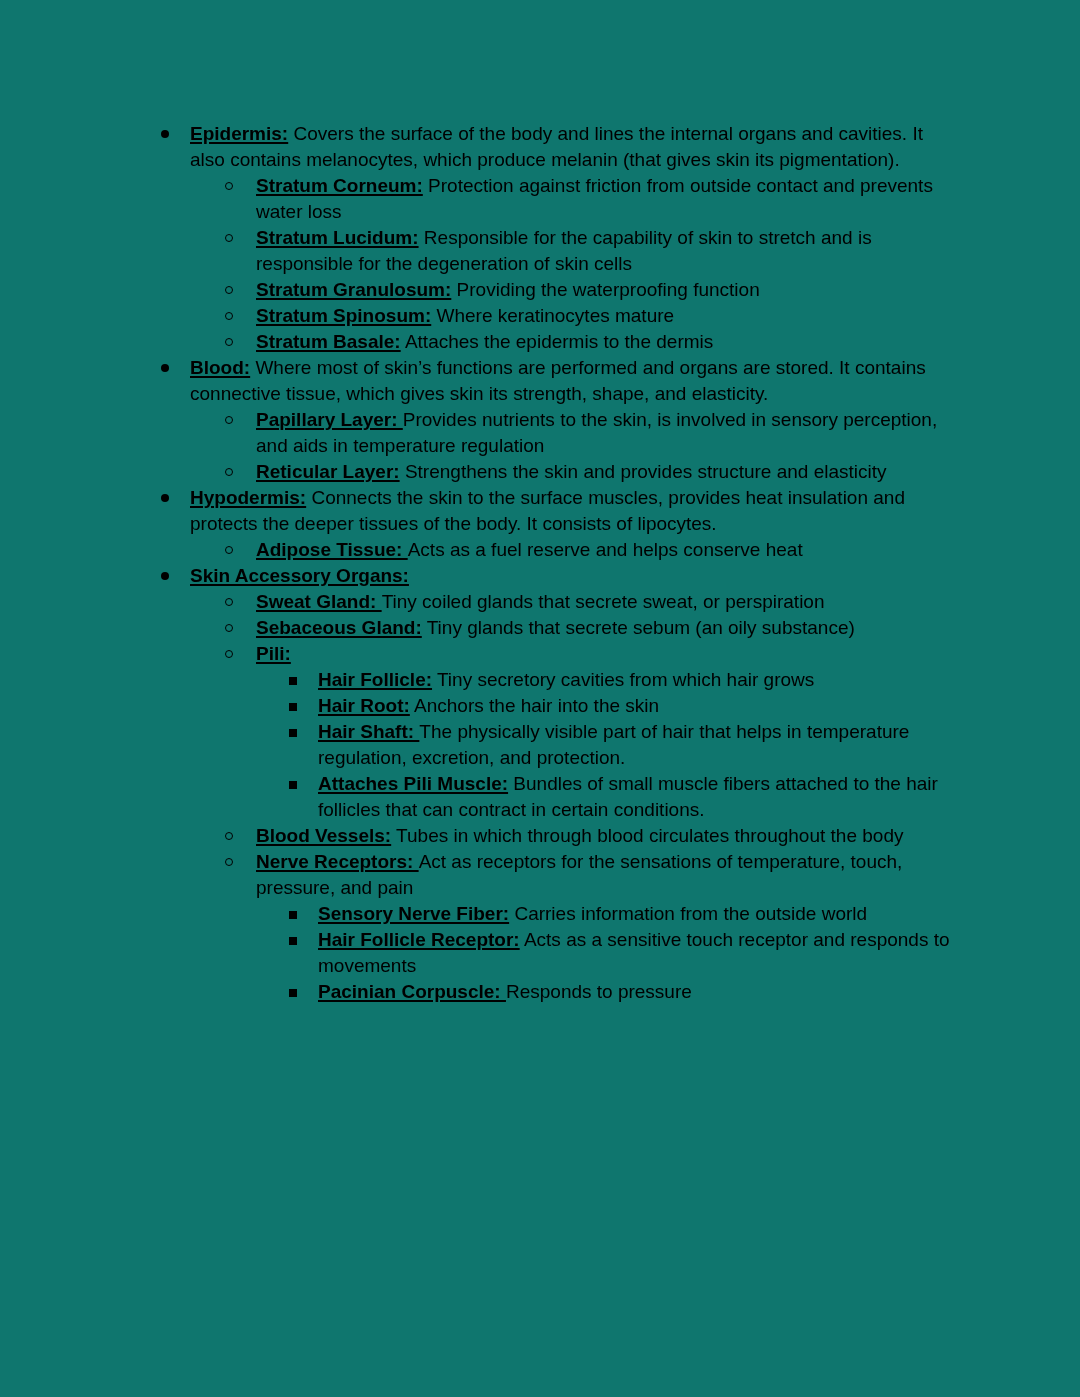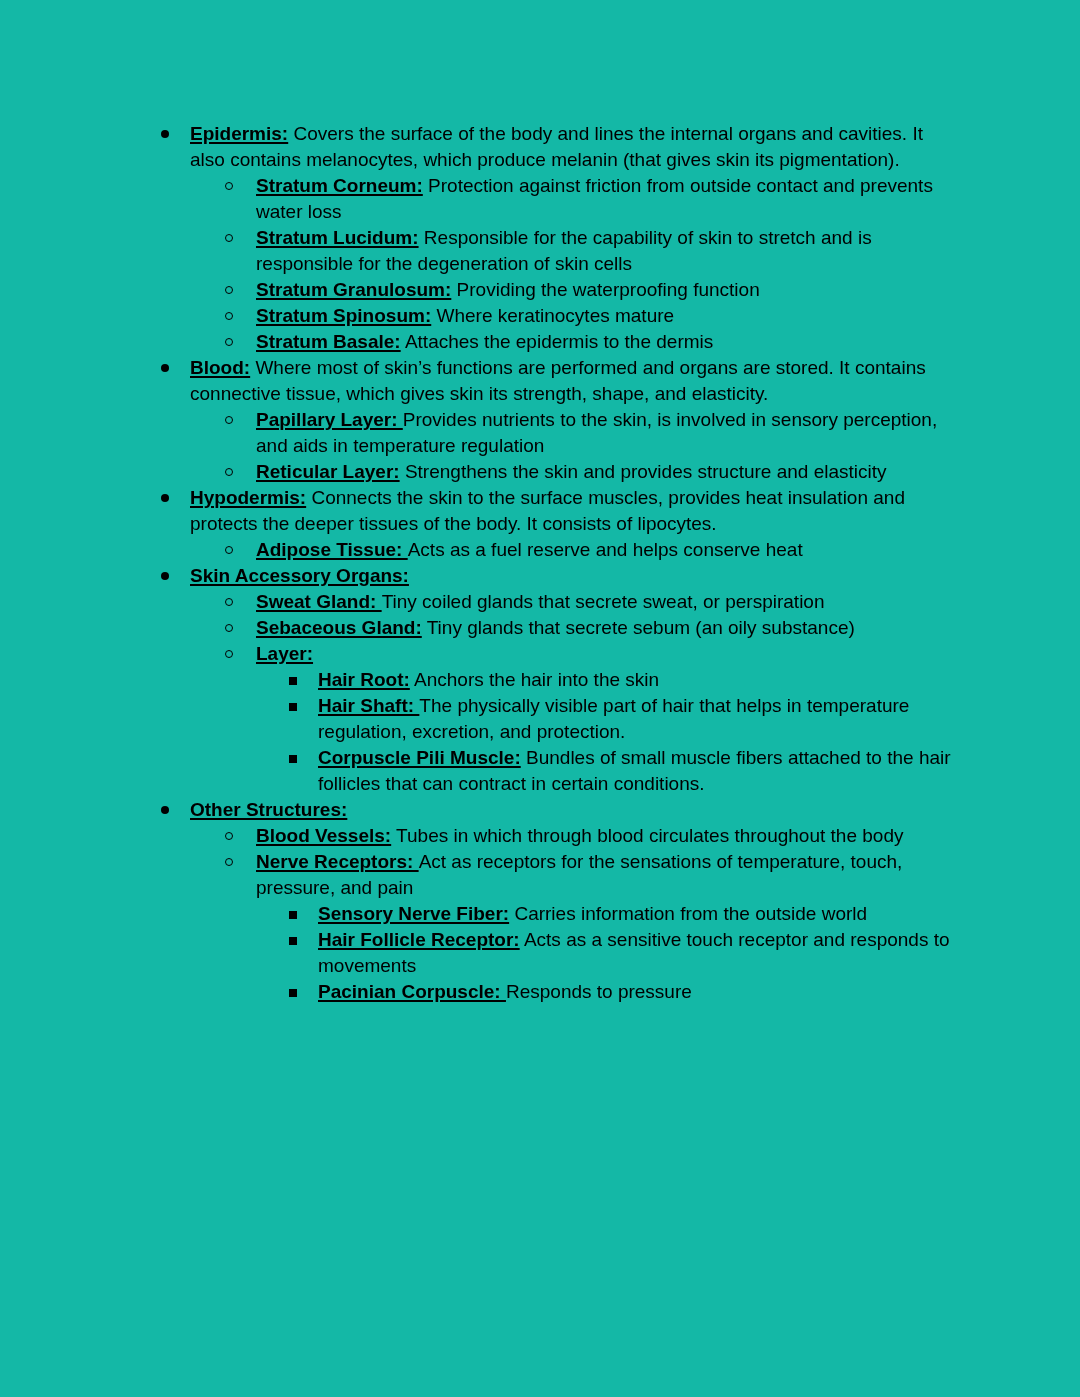--- a/index.html
+++ b/index.html
@@ -6,21 +6,21 @@
     margin: 0;
     padding: 0;
     background: #ffffff;
   }
   .page {
     position: relative;
     width: 1080px;
     height: 1397px;
     box-sizing: border-box;
     padding-top: 121px;
-    background: #14b8a6;
+    background: #0f766e;
     font-family: "Liberation Sans", sans-serif;
     font-size: 19px;
     line-height: 26px;
     color: #000000;
     overflow: hidden;
   }
   .doc {
     width: 960px;
   }
   .li {
@@ -79,24 +79,24 @@
       <div class="li l2"><span class="bullet b-circle"></span><span class="term">Stratum Spinosum:</span><span class="rest"> Where keratinocytes mature</span></div>
       <div class="li l2"><span class="bullet b-circle"></span><span class="term">Stratum Basale:</span><span class="rest"> Attaches the epidermis to the dermis</span></div>
       <div class="li l1"><span class="bullet b-disc"></span><span class="term">Blood:</span><span class="rest"> Where most of skin’s functions are performed and organs are stored. It contains connective tissue, which gives skin its strength, shape, and elasticity.</span></div>
       <div class="li l2"><span class="bullet b-circle"></span><span class="term">Papillary Layer: </span><span class="rest">Provides nutrients to the skin, is involved in sensory perception, and aids in temperature regulation</span></div>
       <div class="li l2"><span class="bullet b-circle"></span><span class="term">Reticular Layer:</span><span class="rest"> Strengthens the skin and provides structure and elasticity</span></div>
       <div class="li l1"><span class="bullet b-disc"></span><span class="term">Hypodermis:</span><span class="rest"> Connects the skin to the surface muscles, provides heat insulation and protects the deeper tissues of the body. It consists of lipocytes.</span></div>
       <div class="li l2"><span class="bullet b-circle"></span><span class="term">Adipose Tissue: </span><span class="rest">Acts as a fuel reserve and helps conserve heat</span></div>
       <div class="li l1"><span class="bullet b-disc"></span><span class="term">Skin Accessory Organs:</span><span class="rest"></span></div>
       <div class="li l2"><span class="bullet b-circle"></span><span class="term">Sweat Gland: </span><span class="rest">Tiny coiled glands that secrete sweat, or perspiration</span></div>
       <div class="li l2"><span class="bullet b-circle"></span><span class="term">Sebaceous Gland:</span><span class="rest"> Tiny glands that secrete sebum (an oily substance)</span></div>
-      <div class="li l2"><span class="bullet b-circle"></span><span class="term">Layer:</span><span class="rest"></span></div>
+      <div class="li l2"><span class="bullet b-circle"></span><span class="term">Pili:</span><span class="rest"></span></div>
+      <div class="li l3"><span class="bullet b-square"></span><span class="term">Hair Follicle:</span><span class="rest"> Tiny secretory cavities from which hair grows</span></div>
       <div class="li l3"><span class="bullet b-square"></span><span class="term">Hair Root:</span><span class="rest"> Anchors the hair into the skin</span></div>
       <div class="li l3"><span class="bullet b-square"></span><span class="term">Hair Shaft: </span><span class="rest">The physically visible part of hair that helps in temperature regulation, excretion, and protection.</span></div>
-      <div class="li l3"><span class="bullet b-square"></span><span class="term">Corpuscle Pili Muscle:</span><span class="rest"> Bundles of small muscle fibers attached to the hair follicles that can contract in certain conditions.</span></div>
-      <div class="li l1"><span class="bullet b-disc"></span><span class="term">Other Structures:</span><span class="rest"></span></div>
+      <div class="li l3"><span class="bullet b-square"></span><span class="term">Attaches Pili Muscle:</span><span class="rest"> Bundles of small muscle fibers attached to the hair follicles that can contract in certain conditions.</span></div>
       <div class="li l2"><span class="bullet b-circle"></span><span class="term">Blood Vessels:</span><span class="rest"> Tubes in which through blood circulates throughout the body</span></div>
       <div class="li l2"><span class="bullet b-circle"></span><span class="term">Nerve Receptors: </span><span class="rest">Act as receptors for the sensations of temperature, touch, pressure, and pain</span></div>
       <div class="li l3"><span class="bullet b-square"></span><span class="term">Sensory Nerve Fiber:</span><span class="rest"> Carries information from the outside world</span></div>
       <div class="li l3"><span class="bullet b-square"></span><span class="term">Hair Follicle Receptor:</span><span class="rest"> Acts as a sensitive touch receptor and responds to movements</span></div>
       <div class="li l3"><span class="bullet b-square"></span><span class="term">Pacinian Corpuscle: </span><span class="rest">Responds to pressure</span></div>
     </div>
 </div>
 
 </body></html>

